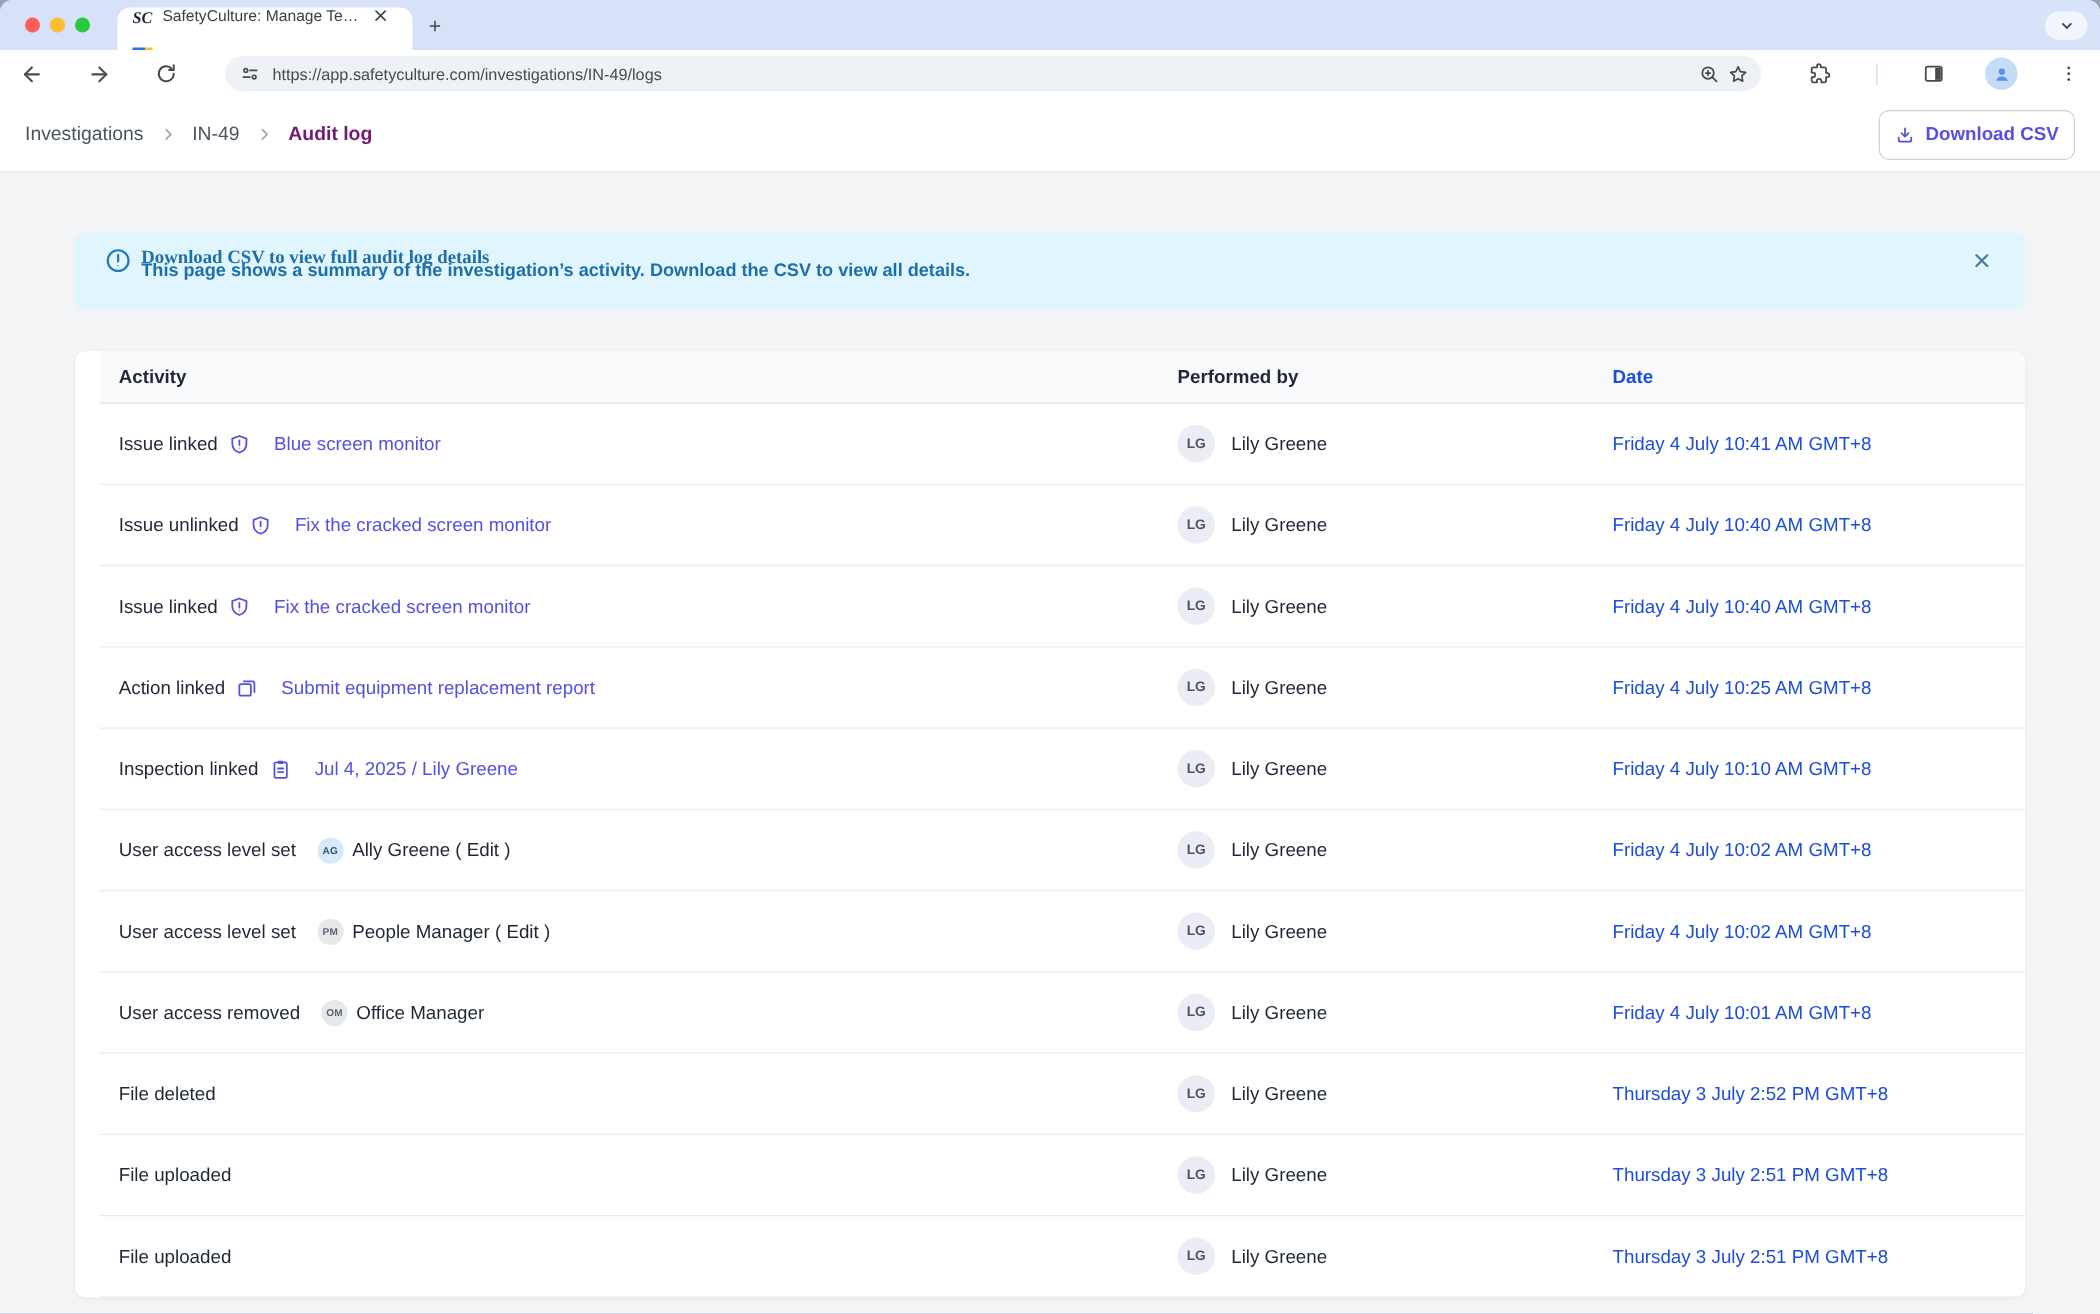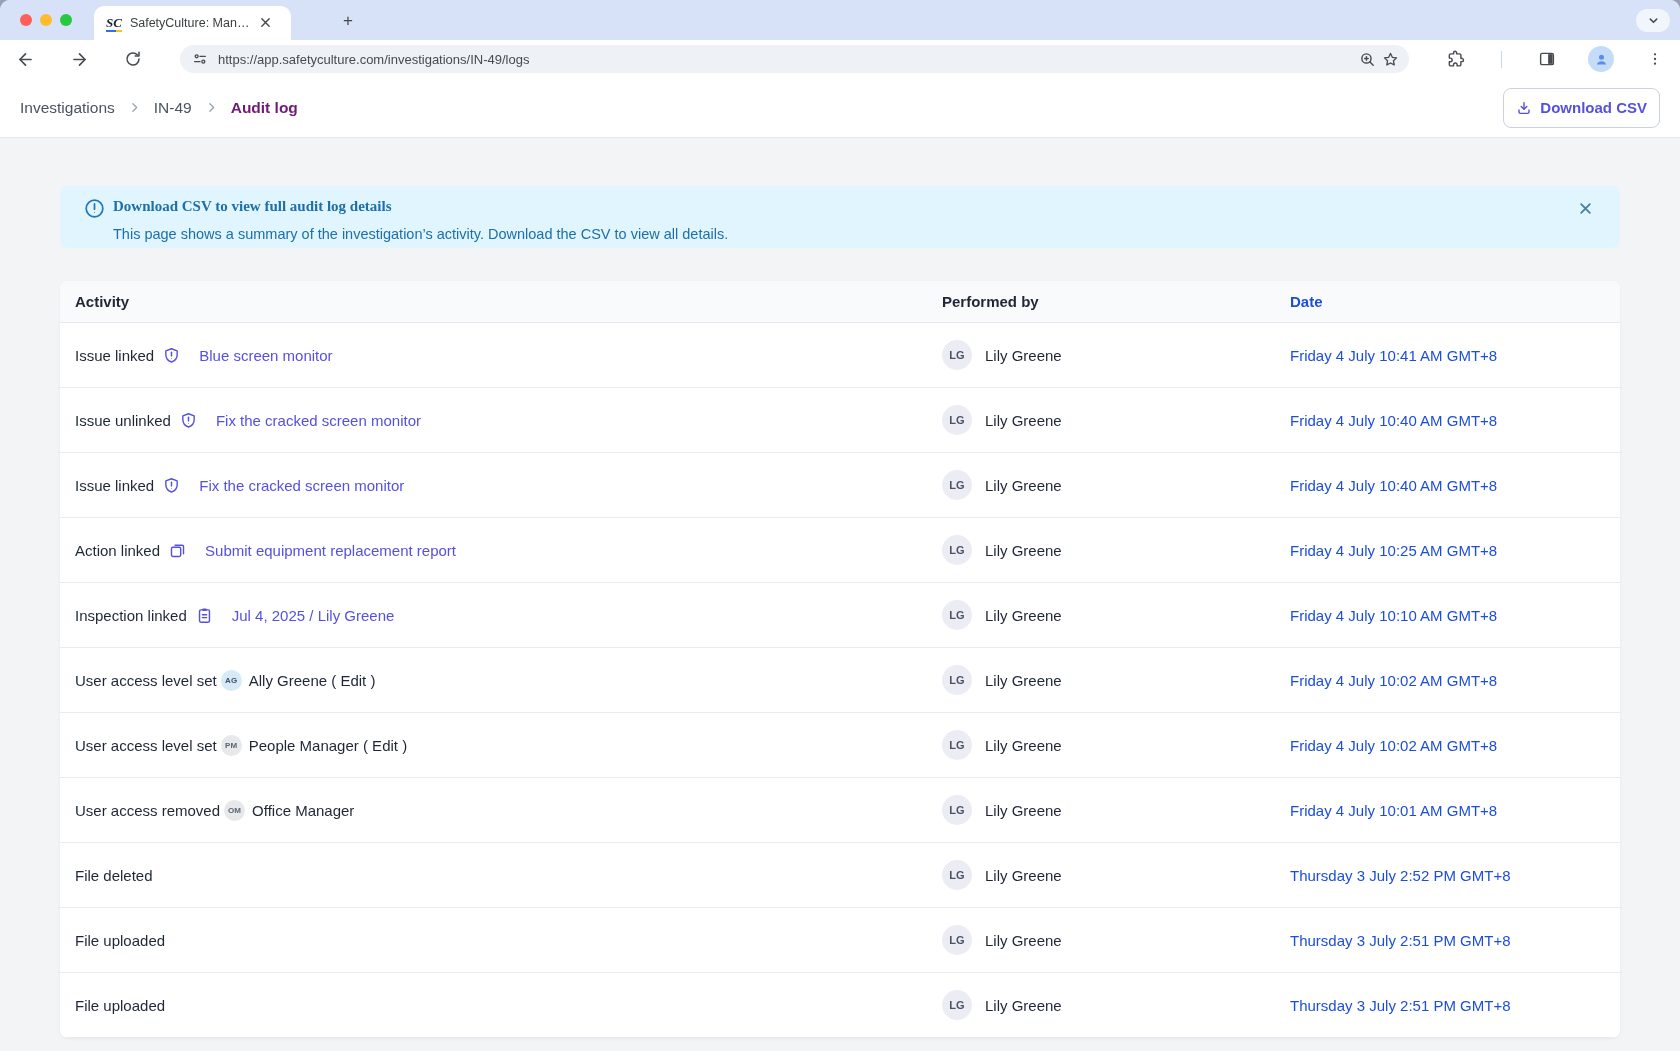--- a/index.html
+++ b/index.html
@@ -6,22 +6,22 @@
   html,body { width:1680px; height:1051px; overflow:hidden; background:#97A1B6;
               font-family:"Liberation Sans", sans-serif; }
   .window { width:1680px; height:1051px; border-radius:10px 10px 0 0; overflow:hidden;
             display:flex; flex-direction:column; background:#F3F4F6; }
 
   
   .tabstrip { height:40px; background:#D7E1F7; position:relative; flex:none; }
   .traffic { position:absolute; top:14px; left:20px; display:flex; gap:8px; }
   .light { width:12px; height:12px; border-radius:50%; }
   .light.red{ background:#FF5F57; } .light.yellow{ background:#FEBC2E; } .light.green{ background:#28C840; }
-  .tab { position:absolute; left:94px; top:6px; width:197px; height:34px; background:#FFFFFF;
-         border-radius:10px 10px 0 0; display:flex; align-items:center; padding:0 20px 0 12px; }
+  .tab { position:absolute; left:94px; top:6px; width:236px; height:34px; background:#FFFFFF;
+         border-radius:10px 10px 0 0; display:flex; padding:0 20px 0 12px; }
   .favicon { font:italic 700 13px "Liberation Serif", serif; color:#1B2537; flex:none;
              border-bottom:2px solid; border-image:linear-gradient(90deg,#2F6FED 60%,#F5C518 60%) 1; line-height:15px;}
   .tab-title { font-size:12.5px; color:#3C4043; margin-left:8px; flex:1; white-space:nowrap;
                overflow:hidden; text-overflow:ellipsis; }
   .tab-close { flex:none; color:#44474C; font-size:13px; margin-left:6px; cursor:default; }
   .newtab { position:absolute; left:336px; top:10px; width:24px; height:24px; color:#44474C;
             font-size:17px; line-height:22px; text-align:center; }
   .tab-chevron { position:absolute; right:10px; top:9px; width:34px; height:23px; background:rgba(255,255,255,.65);
                  border-radius:12px; display:flex; align-items:center; justify-content:center; color:#44474C; }
   .toolbar { height:38px; background:#FFFFFF; display:flex; align-items:center; padding:0 10px; flex:none;gap:24px; }
@@ -47,37 +47,37 @@
                   background:#FFFFFF; border:1px solid #CBD2DE; border-radius:8px;
                   color:var(--accent); font-size:15px; font-weight:700; cursor:pointer; }
 
   
   .content { flex:1; padding:48px 60px 0 60px; overflow:hidden; }
   .banner { background:var(--banner-bg); border-radius:8px; height:62px; position:relative;
             margin-bottom:33px; }
   .banner-icon { position:absolute; left:24px; top:12px; }
   .banner-title { position:absolute; left:53px; top:12px; font-size:15px; font-weight:700;
                   color:var(--banner-text);font-family:Liberation Serif, serif; }
-  .banner-body { position:absolute; left:53px; top:40px; font-size:14.5px; color:var(--banner-text); }
+  .banner-body { position:absolute; left:53px; top:23px; font-size:14.5px; color:var(--banner-text);font-weight:bold; }
   .banner-close { position:absolute; right:26px; top:13px; width:18px; height:18px; color:#47809F;
                   display:flex; align-items:center; justify-content:center; cursor:pointer; }
 
-  .card { background:#FFFFFF; border-radius:8px; box-shadow:0 1px 3px rgba(26,32,44,.06); overflow:hidden; }
+  .card { background:#FFFFFF; border-radius:8px; box-shadow:0 1px 3px rgba(26,32,44,.06); overflow:hidden;padding-left:20px; }
   .tr { display:flex; align-items:center; }
   .thead { height:42px; background:#F9FAFC; border-bottom:1px solid #E4E7EB;
            font-weight:700; font-size:15px; color:#1F2736; }
   .td-activity { flex:1; padding-left:15px; display:flex; align-items:center; min-width:0; }
   .td-performer { width:348px; flex:none; display:flex; align-items:center; }
   .td-date { width:330px; flex:none; font-size:15px; color:#1d4ed8; }
   .tbody .tr { height:65px; border-bottom:1px solid #E9EBEE; font-size:15px; color:#1F2736; }
   .act-label { white-space:nowrap; }
   .act-icon { display:flex; align-items:center; margin-left:9px; color:var(--accent); flex:none; }
   .act-link { color:var(--accent); text-decoration:none; margin-left:19px; white-space:nowrap; cursor:pointer; }
   .act-text { margin-left:7px; white-space:nowrap; }
-  .badge { width:21px; height:21px; border-radius:50%; margin-left:4px; flex:none;
+  .badge { width:21px; height:21px; border-radius:50%; margin-left:17px; flex:none;
            display:flex; align-items:center; justify-content:center;
            font-size:8px; font-weight:700; letter-spacing:.2px; }
   .badge.blue { background:#D8EAF8; color:#33536B; }
   .badge.gray { background:#E7E8EA; color:#5A6472; }
   .avatar { width:30px; height:30px; border-radius:50%; background:#ECEDF4; color:#4A5364;
             font-size:11px; font-weight:700; display:flex; align-items:center; justify-content:center; flex:none; }
   .performer-name { margin-left:13px; }
 </style>
 </head>
 <body>

